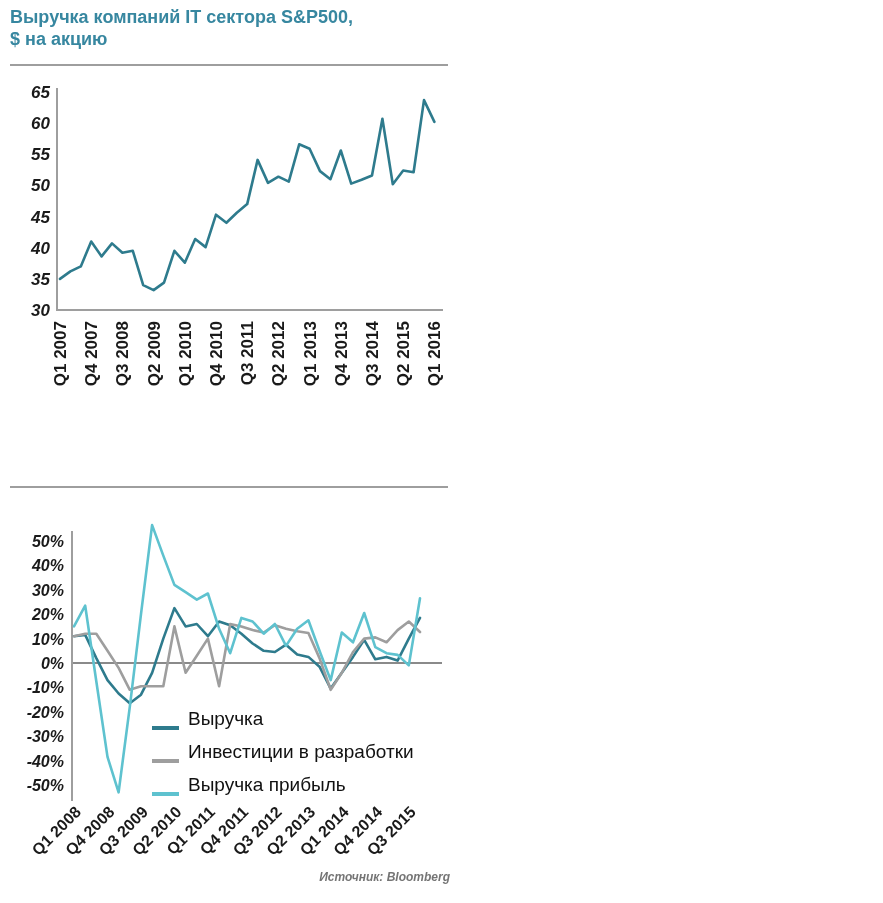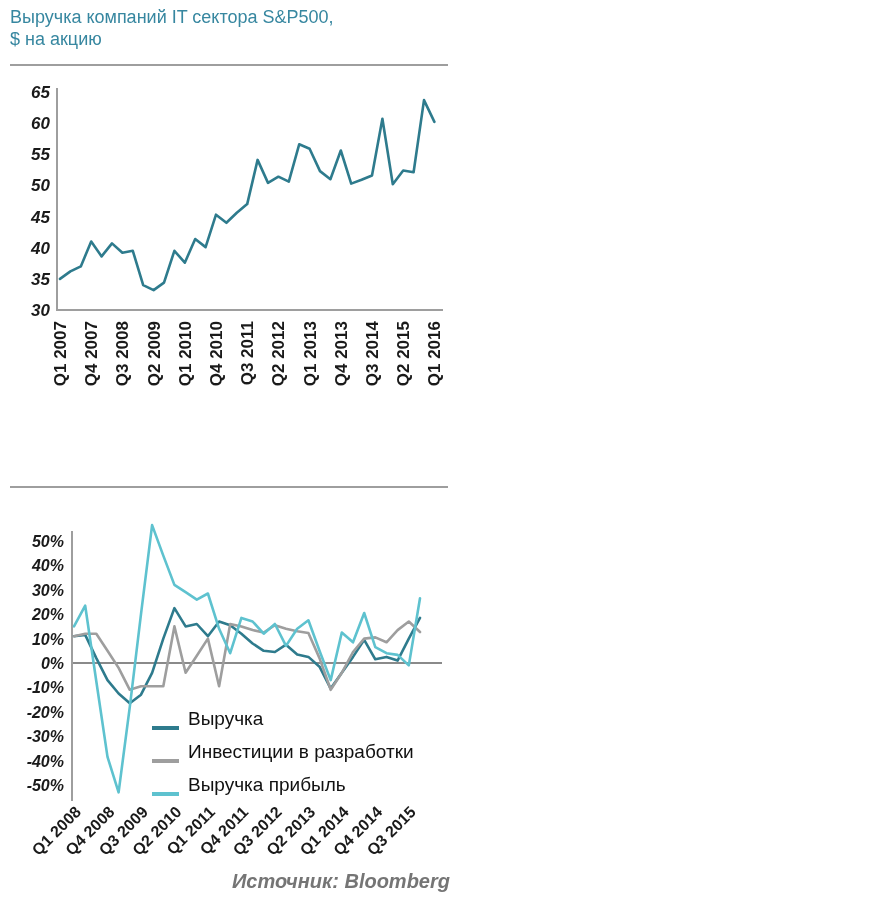--- a/index.html
+++ b/index.html
@@ -1,41 +1,41 @@
 <!DOCTYPE html>
 <html><head>
 <meta charset="utf-8">
 <style>
   html,body{margin:0;padding:0;background:#ffffff;}
   body{font-family:"Liberation Sans", sans-serif;}
   #canvas{position:relative;width:883px;height:903px;background:#ffffff;overflow:hidden;}
   .chart-title{
     position:absolute;left:10px;width:450px;
-    font-size:18px;line-height:22px;font-weight:400;
+    font-size:18px;line-height:22px;font-weight:700;
     color:#3787a0;white-space:pre-line;margin:0;
   }
   #title1{top:6px;}
   #title2{top:424px;}
   .divider{position:absolute;left:10px;width:438px;height:2px;background:#9e9e9e;}
   #divider1{top:64px;}
   #divider2{top:486px;}
   .plot-svg{position:absolute;left:0;}
   #chart1-svg{top:78px;}
   #chart2-svg{top:515px;}
   .ytick{font-size:17px;font-weight:700;font-style:italic;fill:#1a1a1a;}
   .xtick{font-size:17px;font-weight:700;fill:#1a1a1a;}
   .ytick2{font-size:16px;font-weight:700;font-style:italic;fill:#1a1a1a;}
   .xtick2{font-size:16px;font-weight:700;fill:#1a1a1a;}
   #legend{position:absolute;left:152px;top:697px;}
   .legend-row{display:flex;align-items:flex-end;height:33px;}
   .legend-swatch{width:27px;height:4px;margin-right:9px;flex:0 0 auto;}
   .legend-label{font-size:19px;color:#111111;white-space:nowrap;}
   #source-note{
     position:absolute;left:150px;top:870px;width:300px;
-    text-align:right;font-size:20px;font-weight:700;font-style:italic;color:#757575;
+    text-align:right;font-size:12px;font-weight:700;font-style:italic;color:#757575;
   }
 </style>
 </head>
 <body>
 
 <div id="canvas">
 
   <div class="chart-title" id="title1">Выручка компаний IT сектора S&amp;P500,
 $ на акцию</div>
   <div class="divider" id="divider1"></div>

